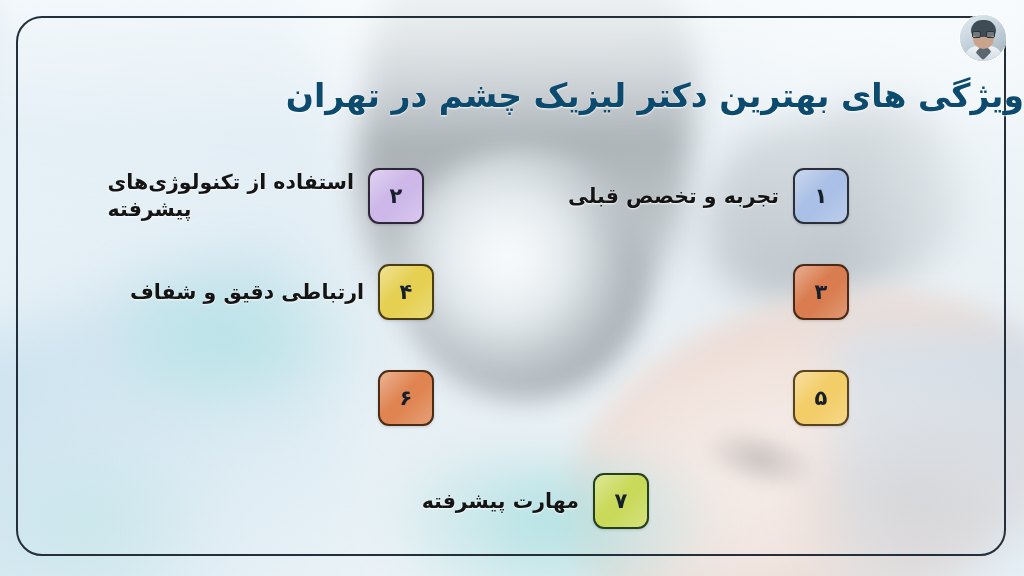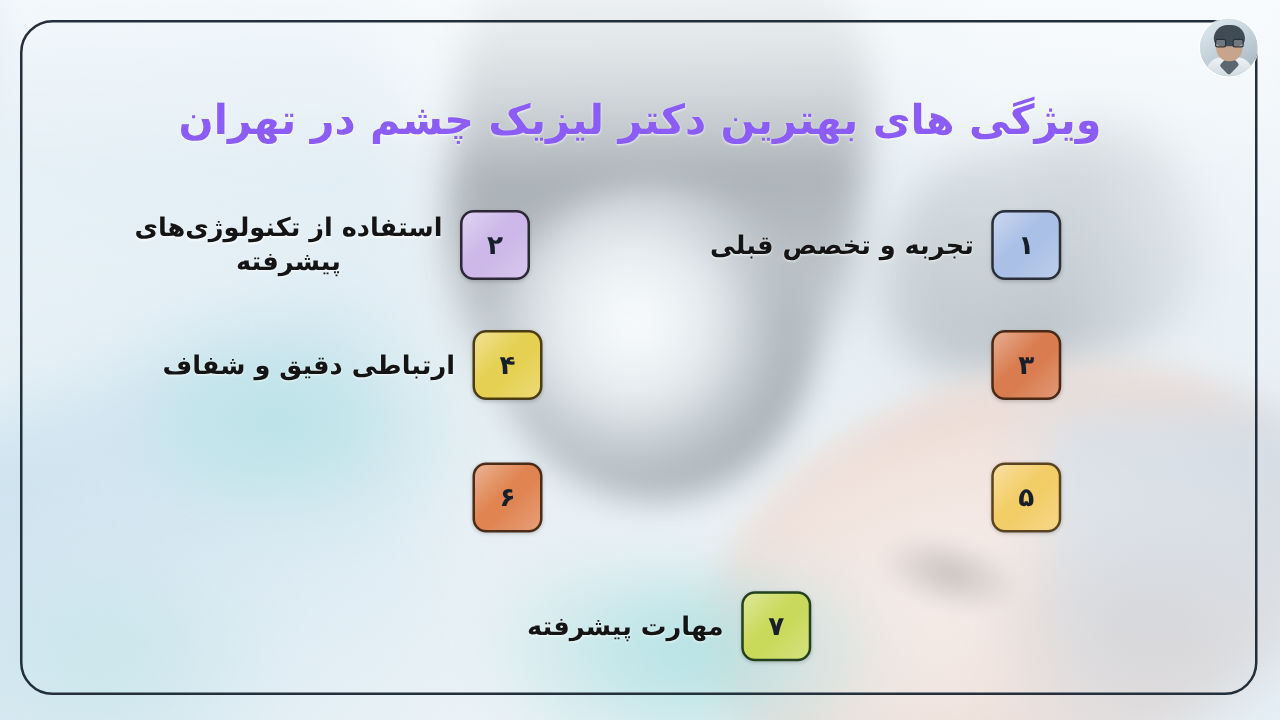--- a/index.html
+++ b/index.html
@@ -129,22 +129,22 @@
   #avatar .av-glass{position:absolute;left:12px;top:16px;width:23px;height:7px;}
   #avatar .av-glass i{position:absolute;top:0;width:9px;height:7px;border:1.4px solid #2b3138;border-radius:2px;box-sizing:border-box;background:rgba(255,255,255,.25);}
   #avatar .av-glass i.l{left:0;}
   #avatar .av-glass i.r{right:0;}
   #avatar .av-body{position:absolute;left:5px;top:31px;width:37px;height:20px;background:linear-gradient(180deg,#eef2f5,#c9d4dc);border-radius:12px 12px 0 0;}
   #avatar .av-collar{position:absolute;left:18px;top:31px;width:11px;height:12px;background:#5b6770;transform:rotate(45deg);border-radius:2px;}
 
   
   #title{
     position:absolute;left:0;right:0;top:74px;
-    text-align:center;
-    font-size:33px;font-weight:700;color:#8b5cf6;
+    text-align:right;
+    font-size:33px;font-weight:700;color:#0c4a6e;
     letter-spacing:0;line-height:1.35;
     direction:rtl;
     text-shadow:0 1px 2px rgba(255,255,255,.85);
   }
 
   
   .item{
     position:absolute;display:flex;flex-direction:row;align-items:center;
     direction:rtl;gap:14px;
   }
@@ -168,21 +168,21 @@
 
   
   #item-1{top:168px;right:175px;}
   #item-2{top:168px;right:600px;}
   #item-3{top:264px;right:175px;}
   #item-4{top:264px;right:590px;}
   #item-5{top:370px;right:175px;}
   #item-6{top:370px;right:590px;}
   #item-7{top:473px;right:375px;}
 
-  #item-2 .label{text-align:center;}
+  #item-2 .label{text-align:left;}
 </style>
 </head>
 <body>
 
 <div id="slide">
 
   <div class="bg-layer bg-base">
     <div class="bg-drape-left"></div>
     <div class="bg-drape-bottomleft"></div>
     <div class="bg-scope-arm"></div>

